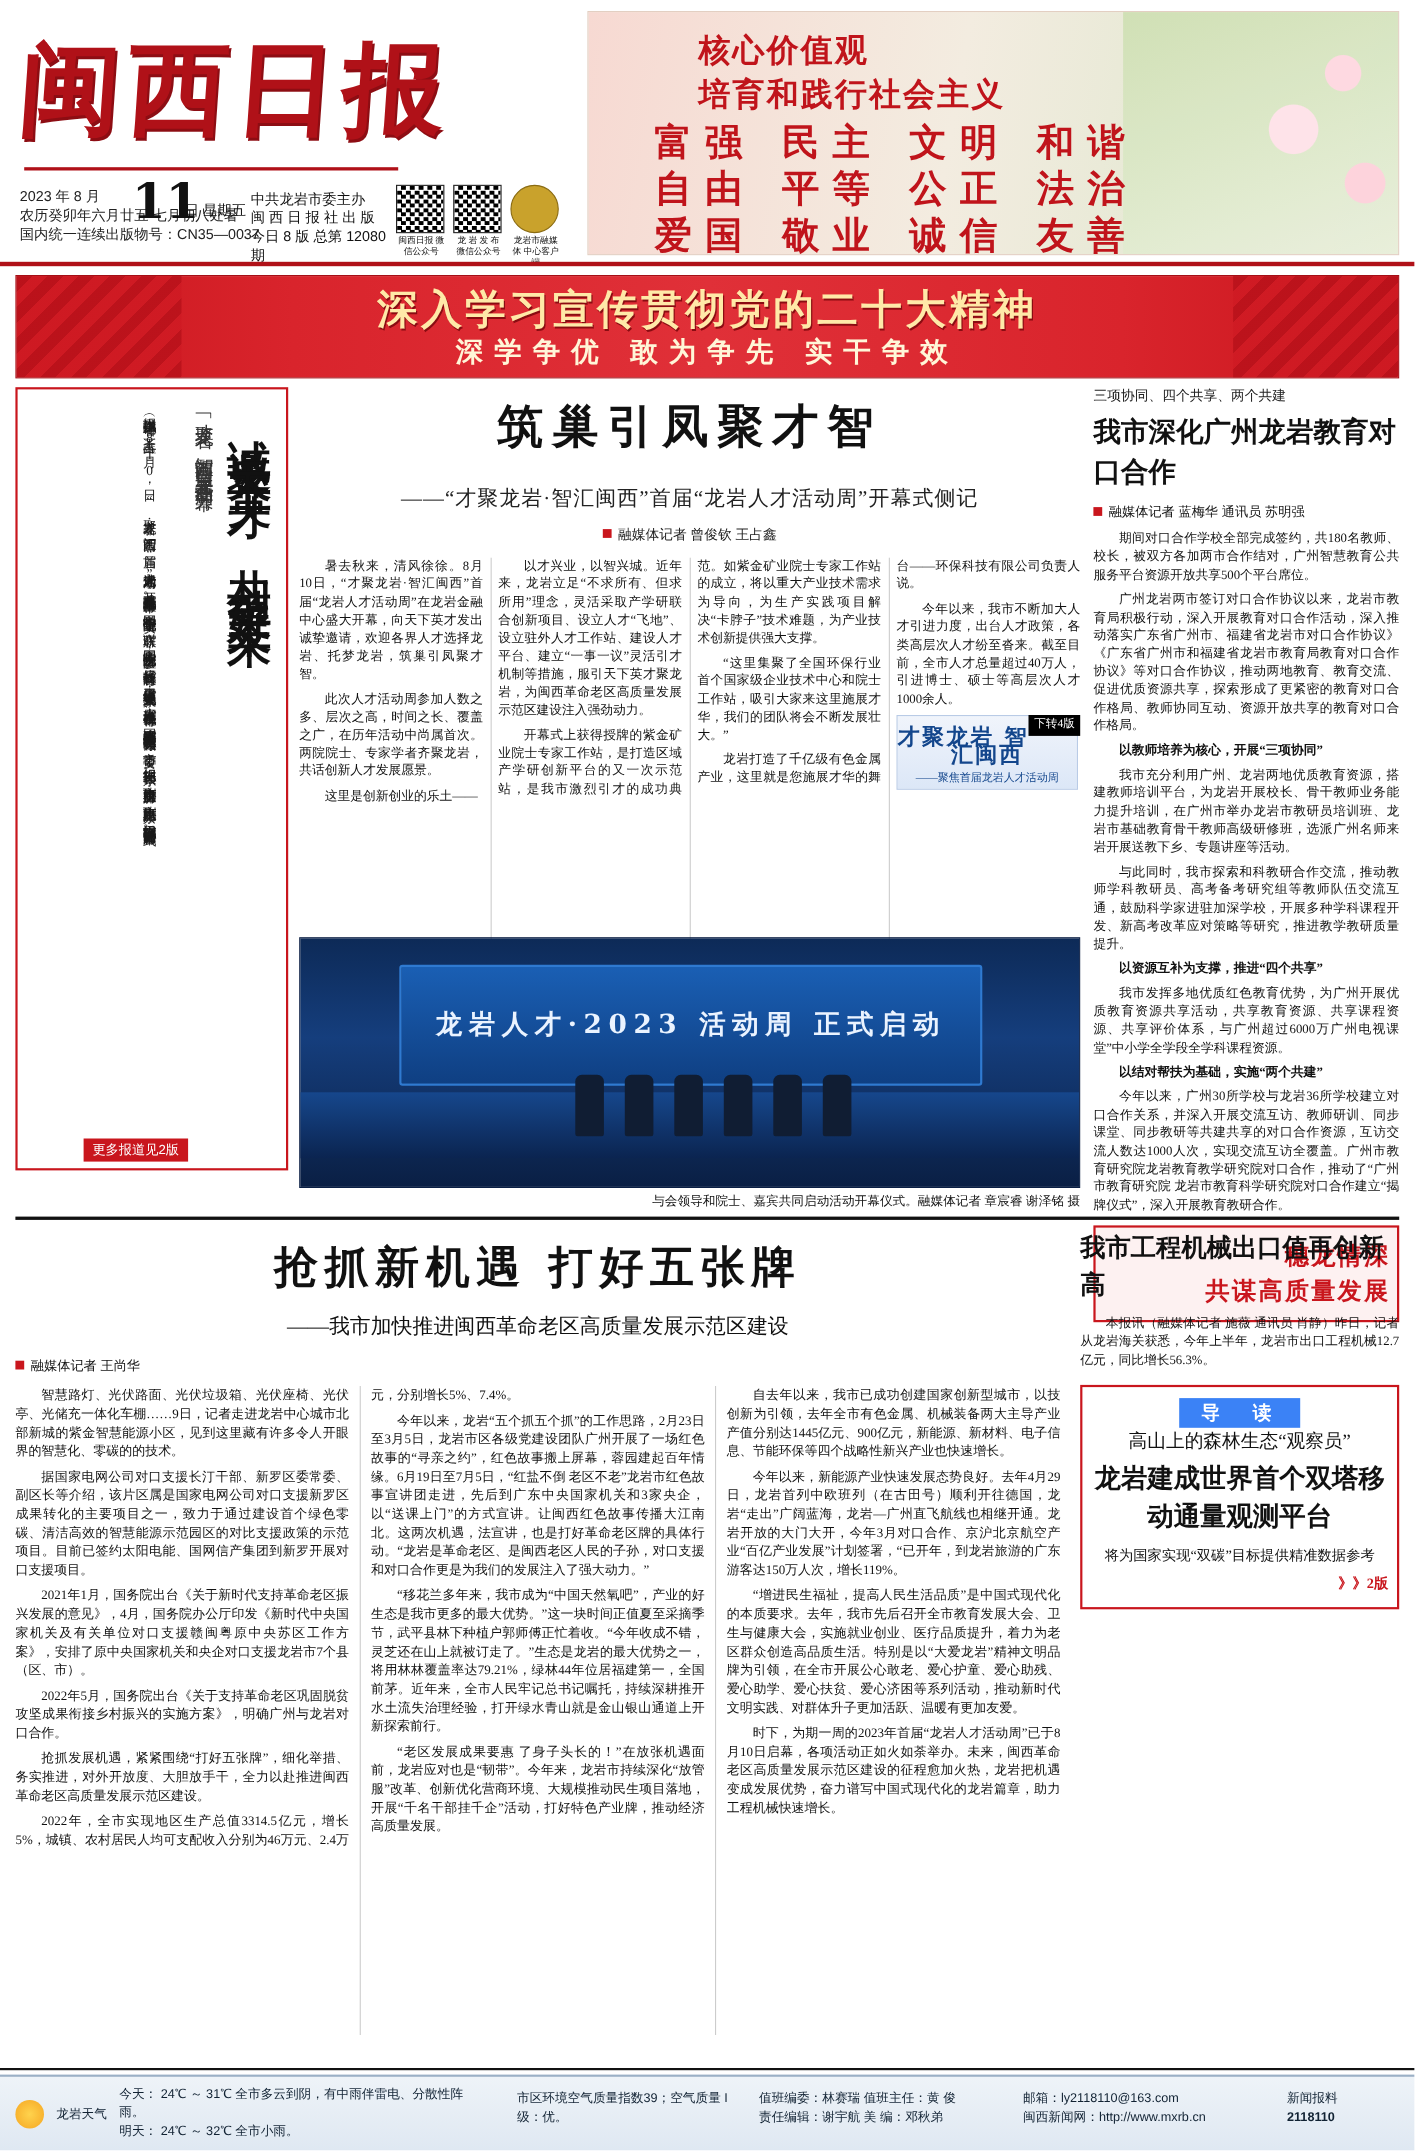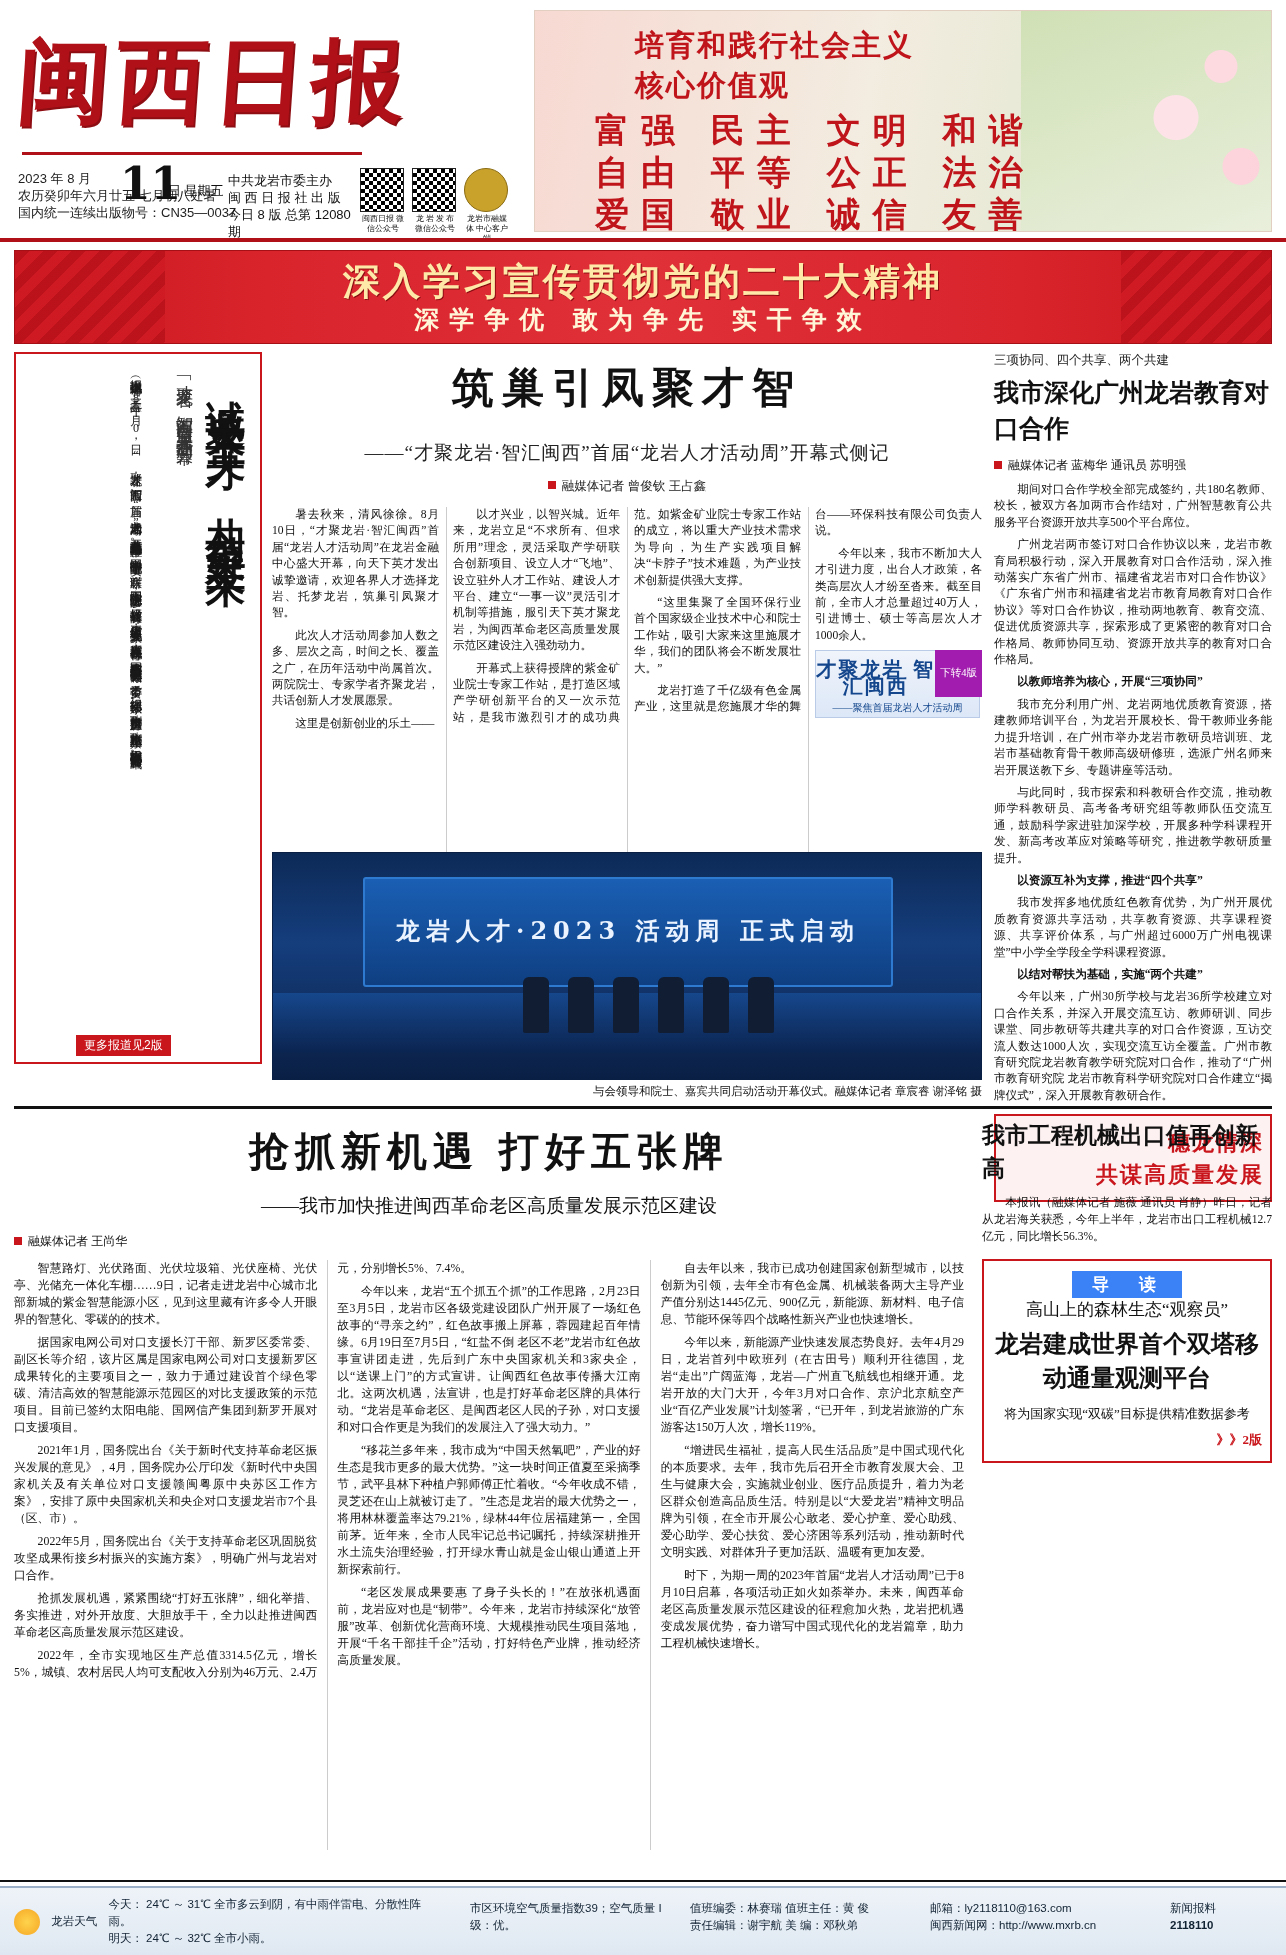--- a/index.html
+++ b/index.html
@@ -113,21 +113,21 @@
   .mid-sub { text-align:center; font-size:19px; margin-top:24px; color:#222; letter-spacing:1px; }
   .byline { text-align:center; font-size:12.5px; margin-top:12px; color:#222; font-family:"Liberation Sans", sans-serif;}
   .byline .sq { display:inline-block; width:8px;height:8px;background:#c9161d; margin-right:6px; vertical-align:1px;}
   .mid-cols { margin-top:12px; column-count:4; column-gap:14px; column-rule:1px solid #ccc;
     font-size:11.6px; line-height:16.4px; text-align:justify; height:430px; }
   .mid-cols p { margin:0 0 6px 0; text-indent:2em; }
   .logo-box { width:165px; height:68px; background:linear-gradient(180deg,#f0f4fb,#dce7f7);
     border:1px solid #b9cbe6; margin:6px 0; text-align:center; }
   .logo-box .lb1 { font-size:20px; font-weight:bold; color:#13468c; letter-spacing:2px; padding-top:10px; font-family:"DejaVu Serif", serif;}
   .logo-box .lb2 { font-size:10px; color:#13468c; margin-top:6px; }
-  .cont-tag { float:right; background:#a21caf; color:#fff; font-size:10.5px; padding:15px 5px; }
+  .cont-tag { float:right; background:#000000; color:#fff; font-size:10.5px; padding:1px 5px; }
 
   .photo { position:absolute; left:258px; top:500px; width:710px; height:228px;
     background:linear-gradient(180deg,#0d2a57 0%, #153e7d 40%, #0a1f44 100%);
     border:1px solid #0a1f44; overflow:hidden;}
   .photo-screen { position:absolute; left:90px; top:24px; width:530px; height:110px;
     background:linear-gradient(180deg,#1a5fb4,#0f3f82); border:2px solid #2f7ad1; border-radius:3px;}
   .photo-screen-txt { position:absolute; left:0; top:36px; width:100%; text-align:center;
     color:#eaf3ff; font-size:24px; font-weight:bold; letter-spacing:6px; font-family:"DejaVu Serif", serif;}
   .photo-stage { position:absolute; left:0; bottom:26px; width:100%; height:60px;
     background:linear-gradient(180deg,#16478c,#0b2450);}
@@ -220,22 +220,22 @@
       <div>
         <div class="qr-circle"></div>
         <div class="qr-cap">龙岩市融媒体
 中心客户端</div>
       </div>
     </div>
 
     <div class="core-values">
       <div class="cv-blossom"></div>
       <div class="cv-title">
+        <div>核心价值观</div>
         <div>培育和践行社会主义</div>
-        <div>核心价值观</div>
       </div>
       <div class="cv-lines">
         <div class="cv-line">富强 民主 文明 和谐</div>
         <div class="cv-line">自由 平等 公正 法治</div>
         <div class="cv-line">爱国 敬业 诚信 友善</div>
       </div>
     </div>
     <div class="masthead-rule"></div>
   </div>
 

